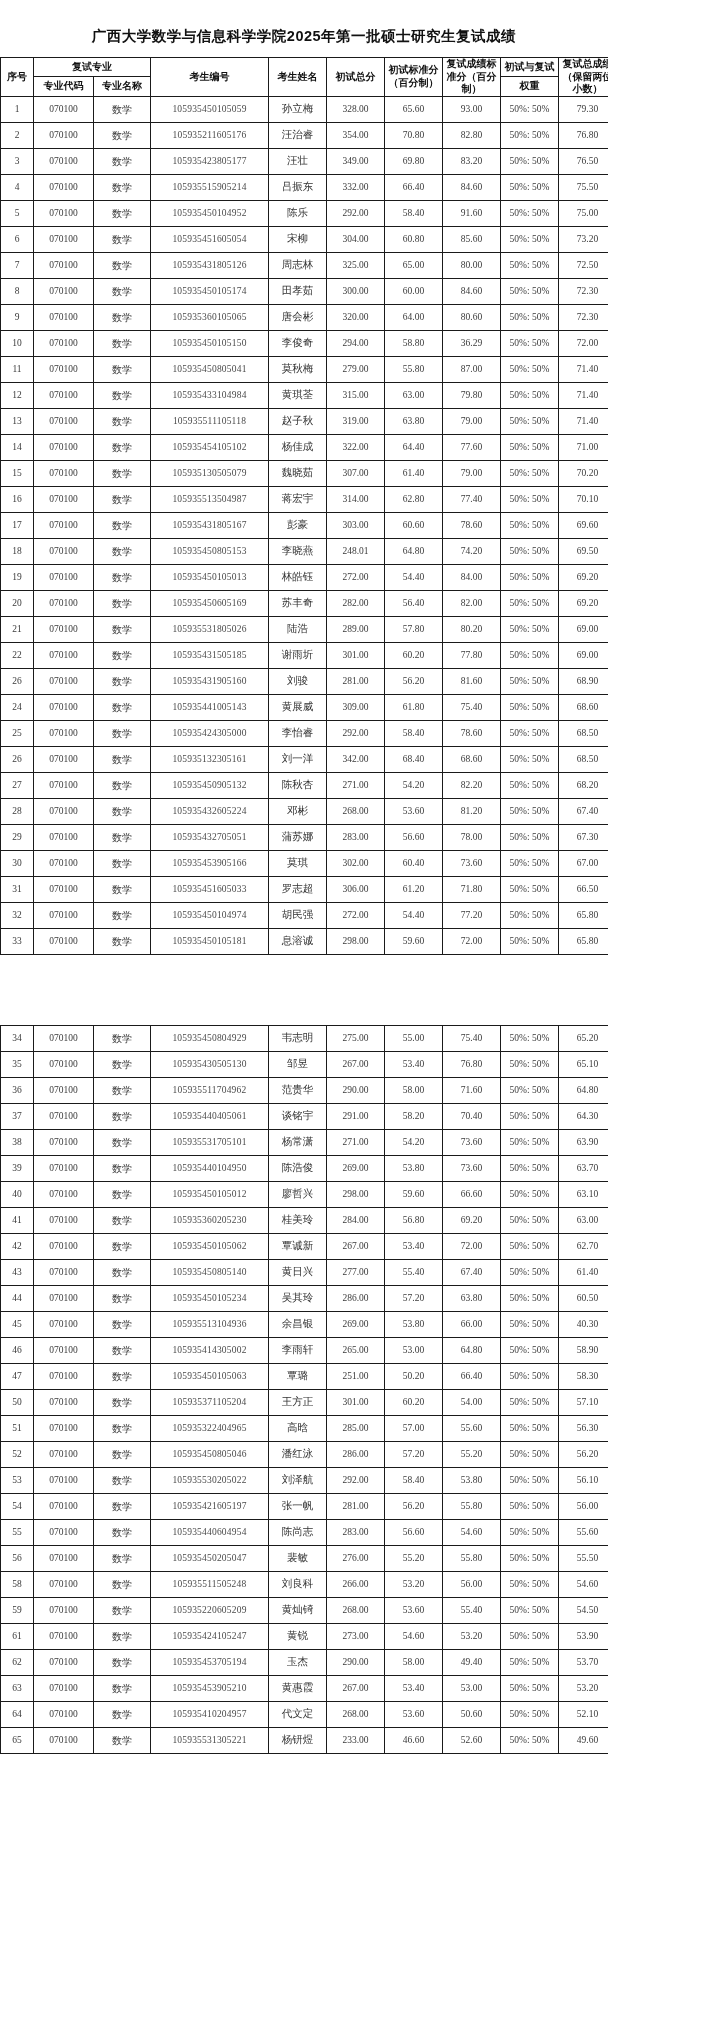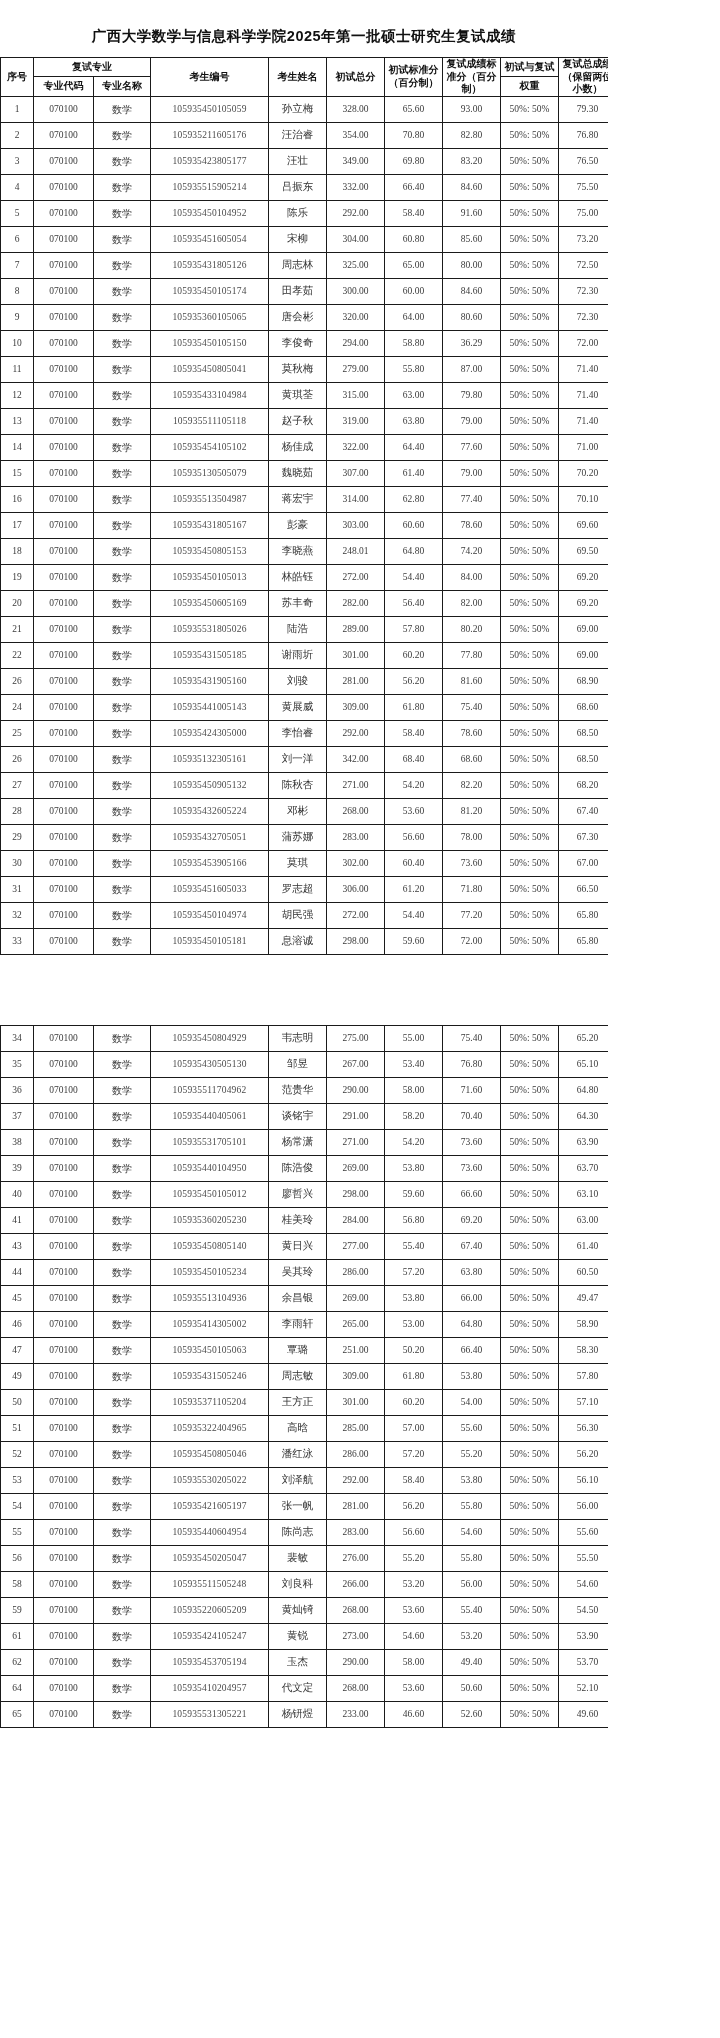--- a/index.html
+++ b/index.html
@@ -647,20 +647,33 @@
           <td class="c-no">105935360205230</td>
           <td class="c-name">桂美玲</td>
           <td>284.00</td>
           <td>56.80</td>
           <td>69.20</td>
           <td>50%: 50%</td>
           <td>63.00</td>
           <td class="c-remark"></td>
         </tr>
         <tr>
+          <td>42</td>
+          <td>070100</td>
+          <td class="c-major">数学</td>
+          <td class="c-no">105935450105062</td>
+          <td class="c-name">覃诚新</td>
+          <td>267.00</td>
+          <td>53.40</td>
+          <td>72.00</td>
+          <td>50%: 50%</td>
+          <td>62.70</td>
+          <td class="c-remark"></td>
+        </tr>
+        <tr>
           <td>43</td>
           <td>070100</td>
           <td class="c-major">数学</td>
           <td class="c-no">105935450805140</td>
           <td class="c-name">黄日兴</td>
           <td>277.00</td>
           <td>55.40</td>
           <td>67.40</td>
           <td>50%: 50%</td>
           <td>61.40</td>
@@ -682,21 +695,21 @@
         <tr>
           <td>45</td>
           <td>070100</td>
           <td class="c-major">数学</td>
           <td class="c-no">105935513104936</td>
           <td class="c-name">余昌银</td>
           <td>269.00</td>
           <td>53.80</td>
           <td>66.00</td>
           <td>50%: 50%</td>
-          <td>49.47</td>
+          <td>40.30</td>
           <td class="c-remark"></td>
         </tr>
         <tr>
           <td>46</td>
           <td>070100</td>
           <td class="c-major">数学</td>
           <td class="c-no">105935414305002</td>
           <td class="c-name">李雨轩</td>
           <td>265.00</td>
           <td>53.00</td>
@@ -712,33 +725,20 @@
           <td class="c-no">105935450105063</td>
           <td class="c-name">覃璐</td>
           <td>251.00</td>
           <td>50.20</td>
           <td>66.40</td>
           <td>50%: 50%</td>
           <td>58.30</td>
           <td class="c-remark">双少生</td>
         </tr>
         <tr>
-          <td>49</td>
-          <td>070100</td>
-          <td class="c-major">数学</td>
-          <td class="c-no">105935431505246</td>
-          <td class="c-name">周志敏</td>
-          <td>309.00</td>
-          <td>61.80</td>
-          <td>53.80</td>
-          <td>50%: 50%</td>
-          <td>57.80</td>
-          <td class="c-remark"></td>
-        </tr>
-        <tr>
           <td>50</td>
           <td>070100</td>
           <td class="c-major">数学</td>
           <td class="c-no">105935371105204</td>
           <td class="c-name">王方正</td>
           <td>301.00</td>
           <td>60.20</td>
           <td>54.00</td>
           <td>50%: 50%</td>
           <td>57.10</td>
@@ -865,20 +865,33 @@
           <td>62</td>
           <td>070100</td>
           <td class="c-major">数学</td>
           <td class="c-no">105935453705194</td>
           <td class="c-name">玉杰</td>
           <td>290.00</td>
           <td>58.00</td>
           <td>49.40</td>
           <td>50%: 50%</td>
           <td>53.70</td>
+          <td class="c-remark"></td>
+        </tr>
+        <tr>
+          <td>63</td>
+          <td>070100</td>
+          <td class="c-major">数学</td>
+          <td class="c-no">105935453905210</td>
+          <td class="c-name">黄惠霞</td>
+          <td>267.00</td>
+          <td>53.40</td>
+          <td>53.00</td>
+          <td>50%: 50%</td>
+          <td>53.20</td>
           <td class="c-remark"></td>
         </tr>
         <tr>
           <td>64</td>
           <td>070100</td>
           <td class="c-major">数学</td>
           <td class="c-no">105935410204957</td>
           <td class="c-name">代文定</td>
           <td>268.00</td>
           <td>53.60</td>

